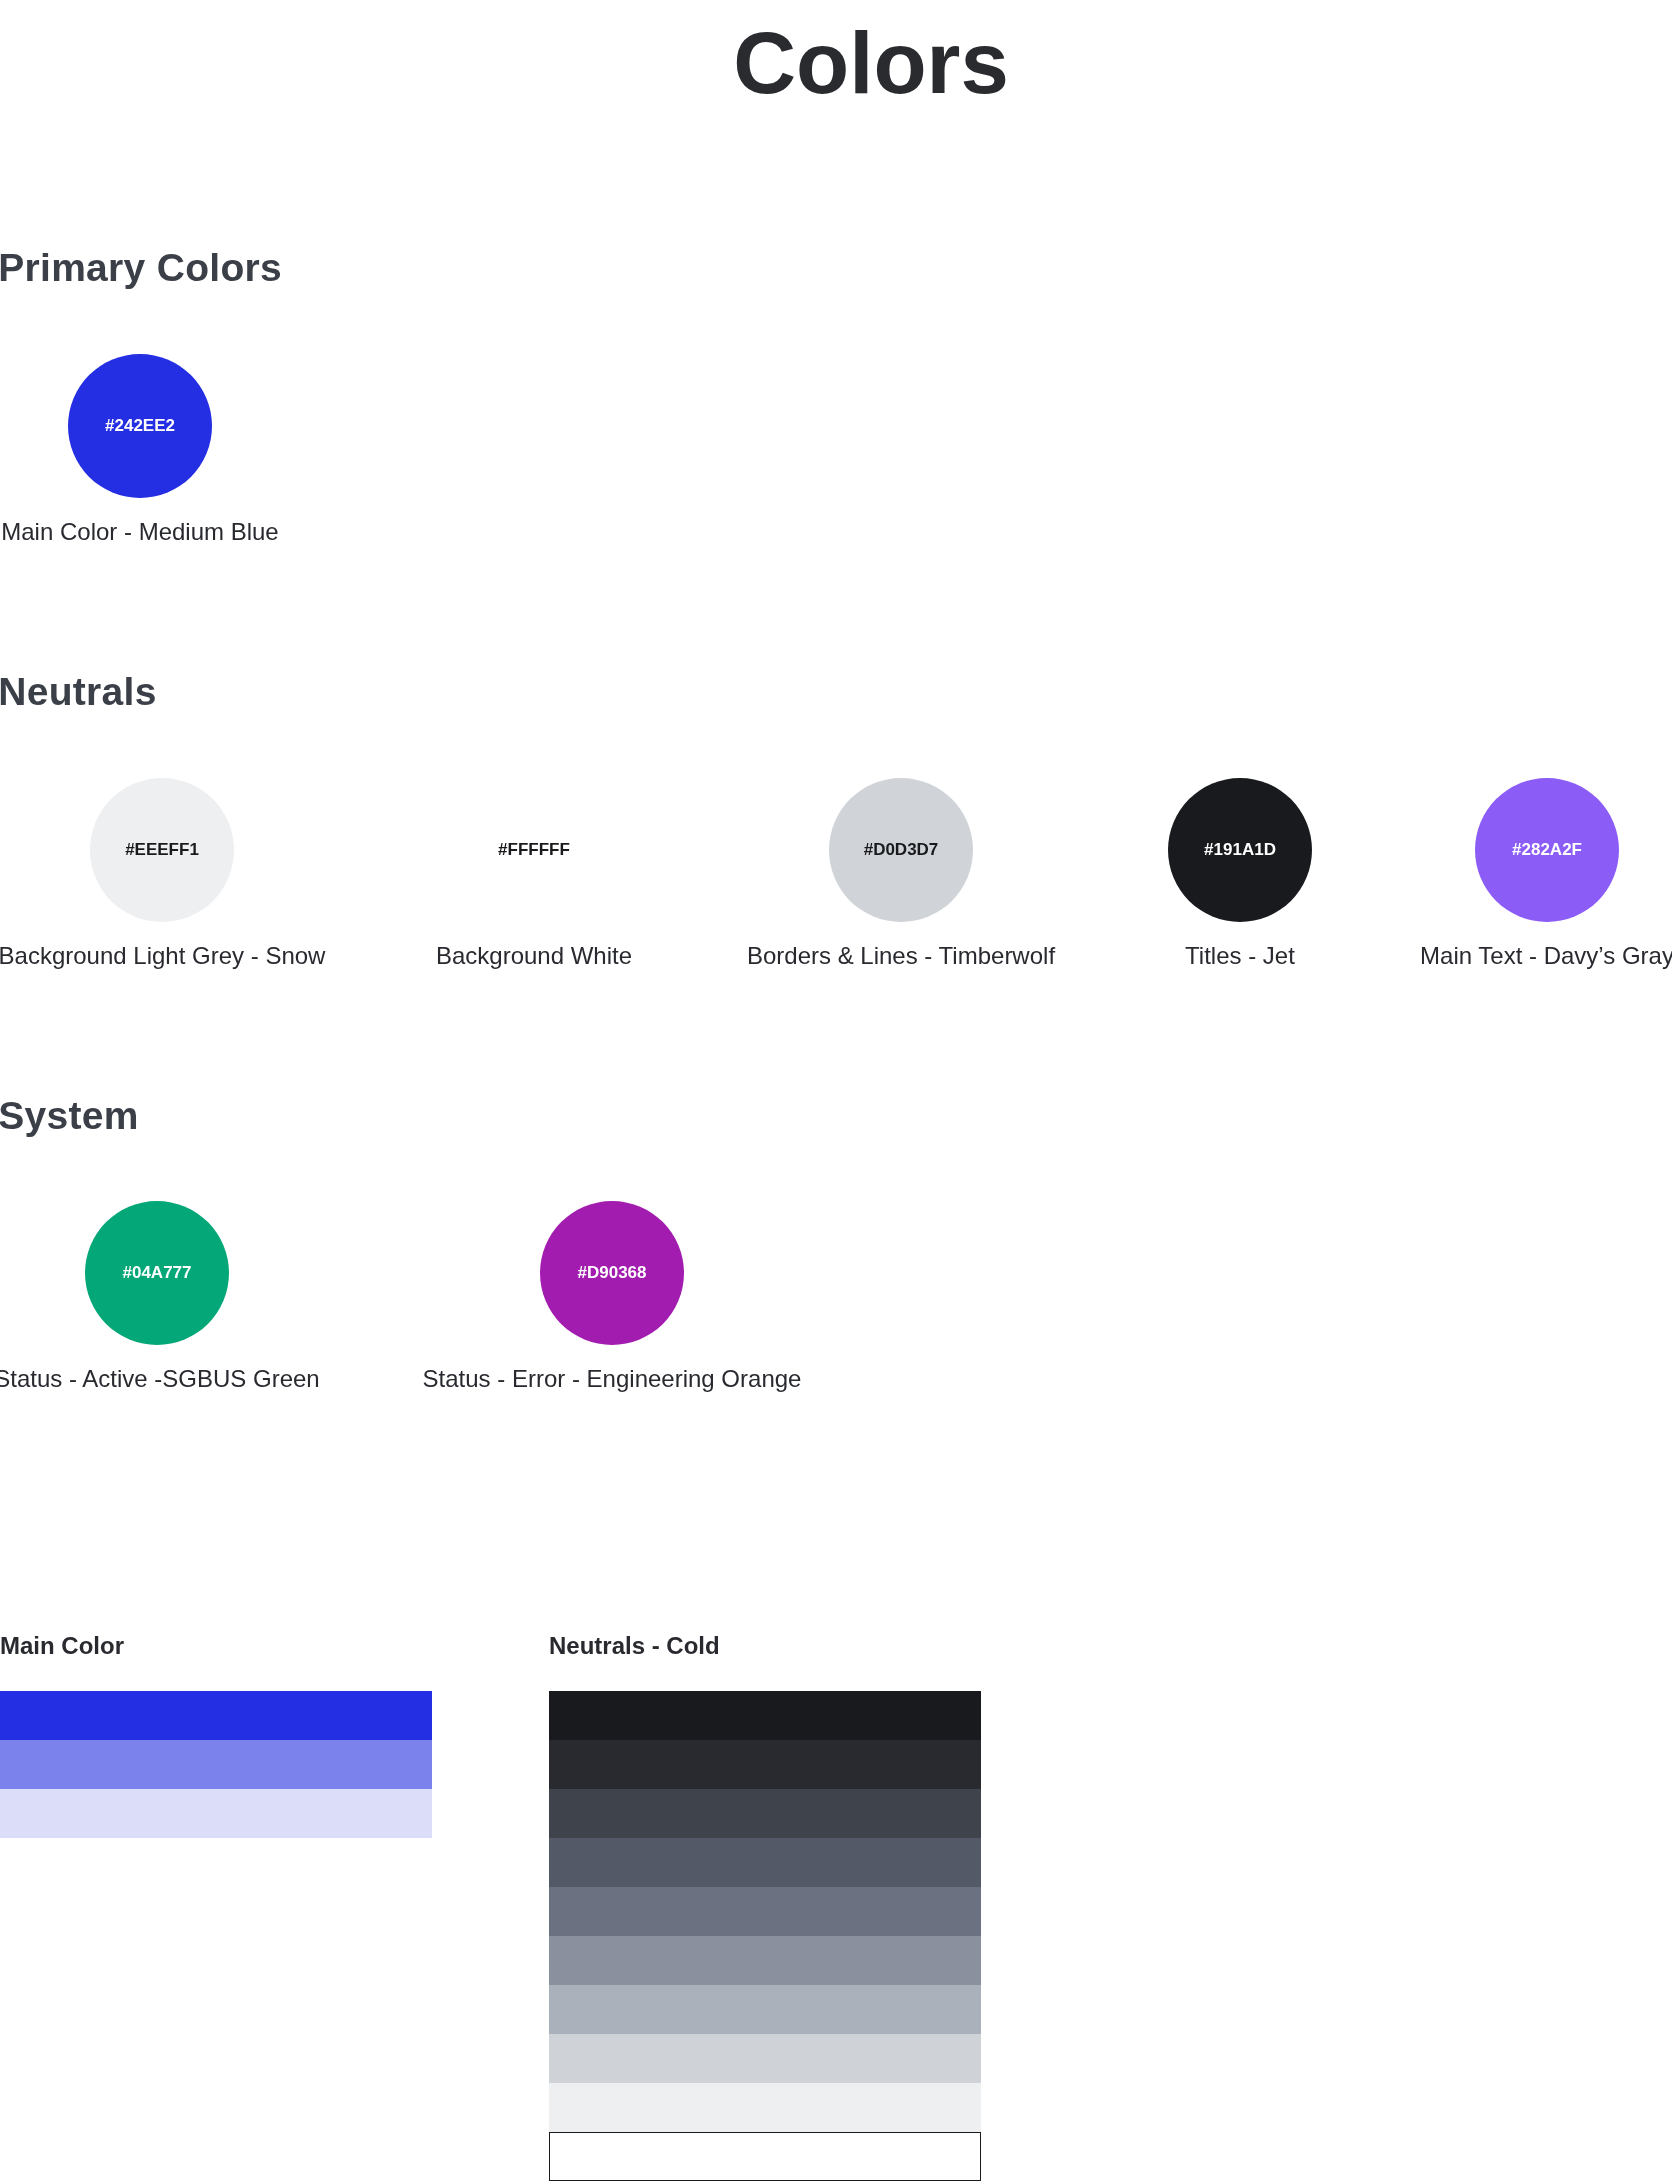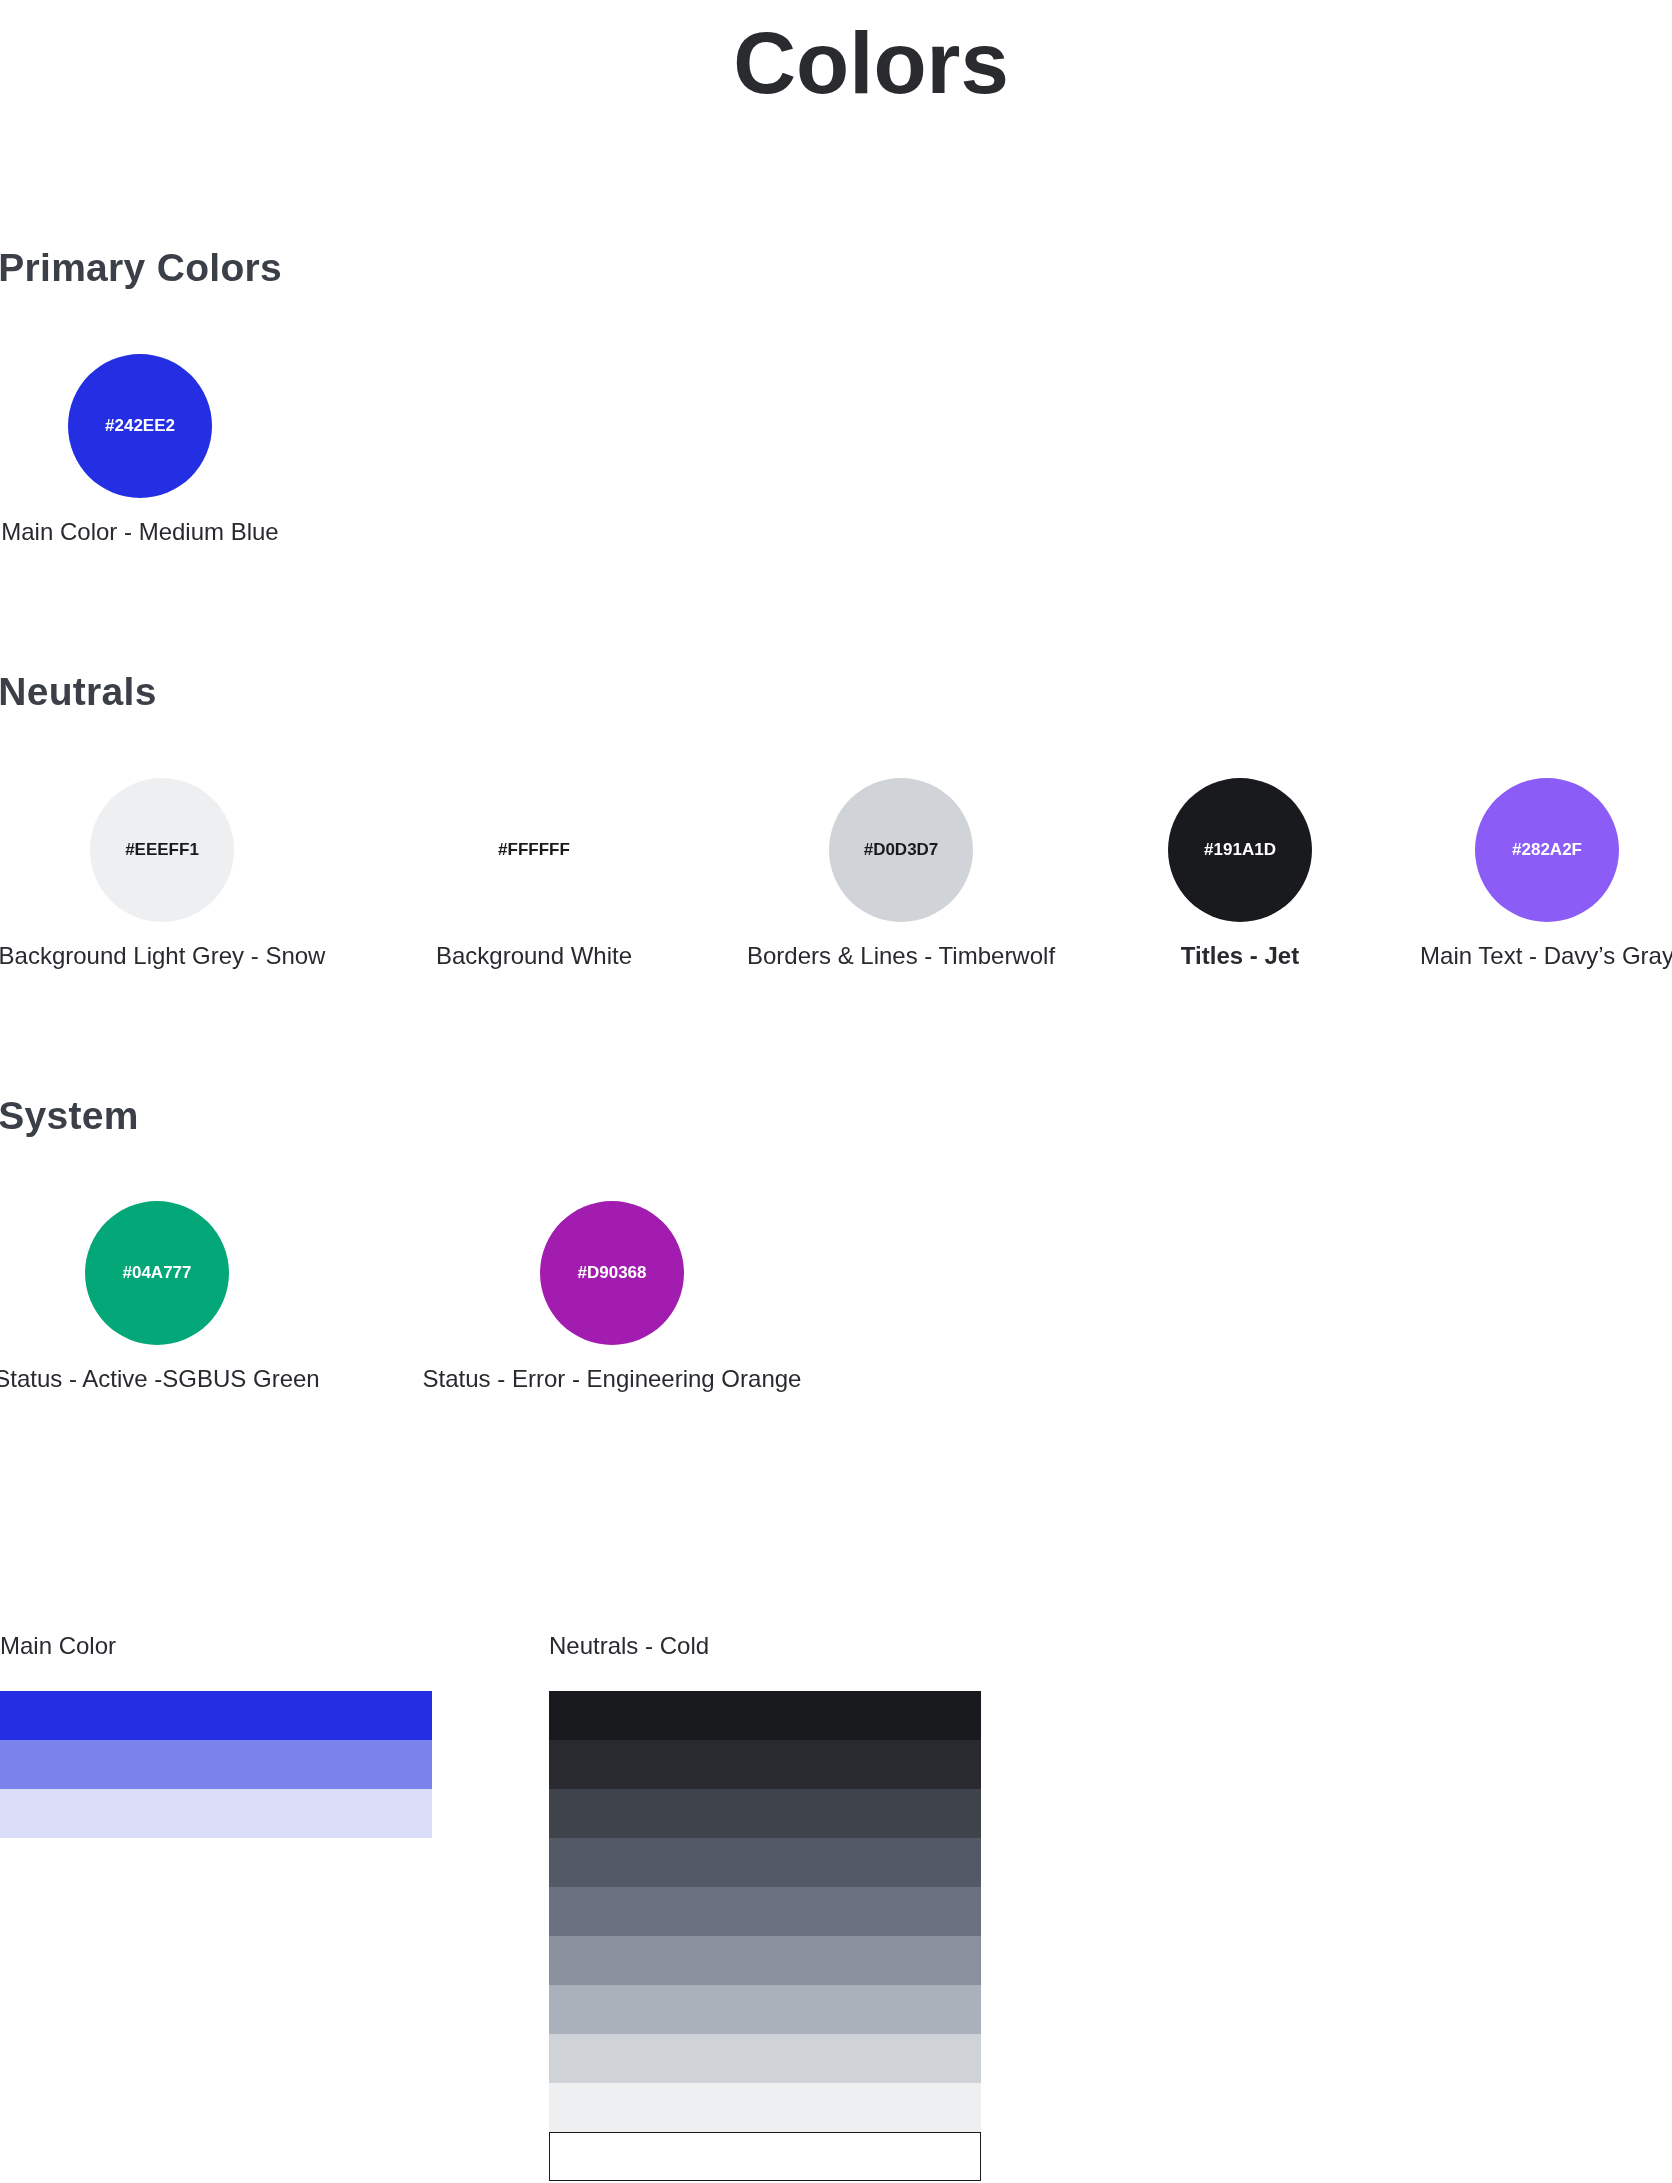--- a/index.html
+++ b/index.html
@@ -20,21 +20,21 @@
   .swatch{position:absolute;top:0;width:548px;}
   .dot{position:absolute;left:202px;top:0;width:144px;height:144px;border-radius:50%;
        display:flex;align-items:center;justify-content:center;
        font-size:17px;font-weight:bold;line-height:1;}
   .dot-hex{display:block;transform:translateY(-0.9px);}
   .swatch-name{position:absolute;left:0;top:166px;width:100%;text-align:center;
        font-size:24px;color:#282A2F;line-height:1;white-space:nowrap;}
 
   .ramp-group{position:absolute;top:1634px;}
   .ramp-label{position:absolute;left:0;top:0;font-size:24px;color:#282A2F;
-       line-height:1;white-space:nowrap;}
+       line-height:1;white-space:nowrap;font-weight:bold;}
   .ramp{position:absolute;left:0;top:57px;width:432px;}
   .band{width:100%;}
   .band-white{box-sizing:border-box;border:0.9px solid #1A1A1A;background:#FFFFFF;}
 </style>
 </head>
 <body>
 
 <div class="page" style="background: rgb(255, 255, 255);">
 
   <h1 class="page-title" style="color: rgb(41, 43, 47); padding-left: 35px;">Colors</h1>
@@ -69,21 +69,21 @@
       <div class="swatch" style="left: 627px;">
         <div class="dot" style="background: rgb(208, 211, 215); color: rgb(25, 26, 29); width: 144px; height: 144px; left: 202px;">
           <span class="dot-hex">#D0D3D7</span>
         </div>
         <div class="swatch-name" style="color: rgb(40, 42, 47);">Borders &amp; Lines - Timberwolf</div>
       </div>
       <div class="swatch" style="left: 966px;">
         <div class="dot" style="background: rgb(25, 26, 29); color: rgb(255, 255, 255); width: 144px; height: 144px; left: 202px;">
           <span class="dot-hex">#191A1D</span>
         </div>
-        <div class="swatch-name" style="color: rgb(40, 42, 47); font-weight: bold;">Titles - Jet</div>
+        <div class="swatch-name" style="color: rgb(40, 42, 47);">Titles - Jet</div>
       </div>
       <div class="swatch" style="left: 1273px;">
         <div class="dot" style="background: #8b5cf6; color: rgb(255, 255, 255); width: 144px; height: 144px; left: 202px;">
           <span class="dot-hex">#282A2F</span>
         </div>
         <div class="swatch-name" style="color: rgb(40, 42, 47);">Main Text - Davy’s Gray</div>
       </div>
     </div>
   </section>
 

